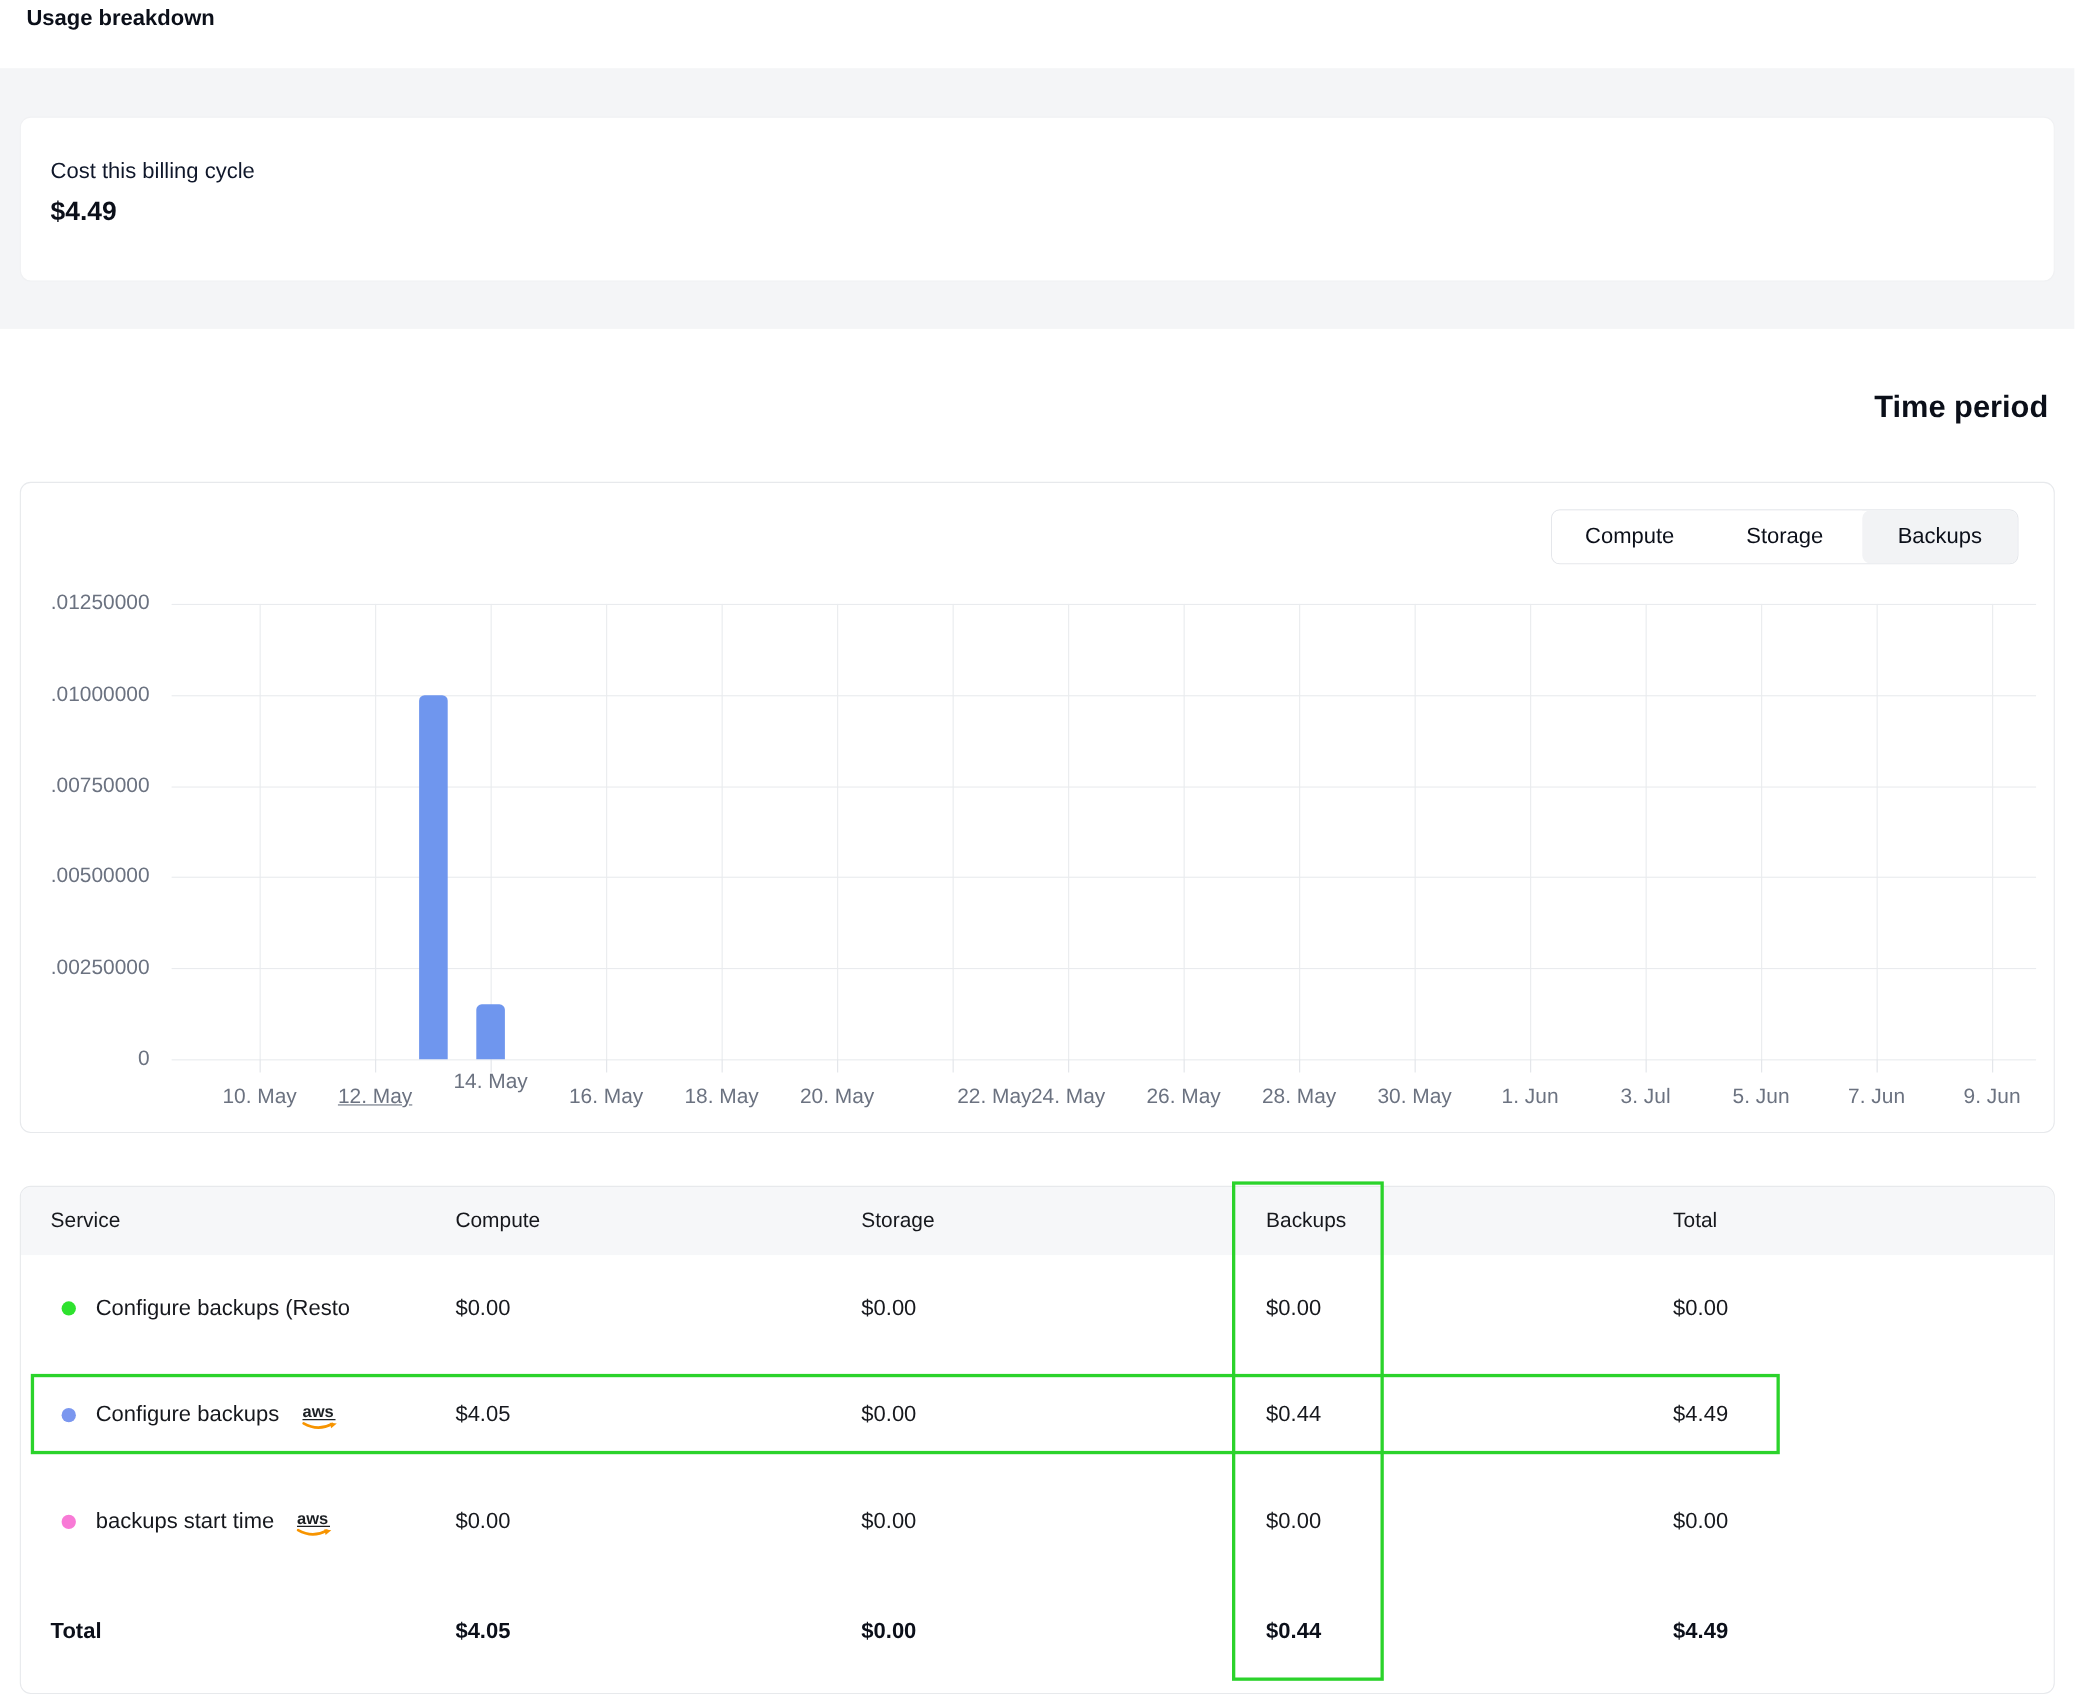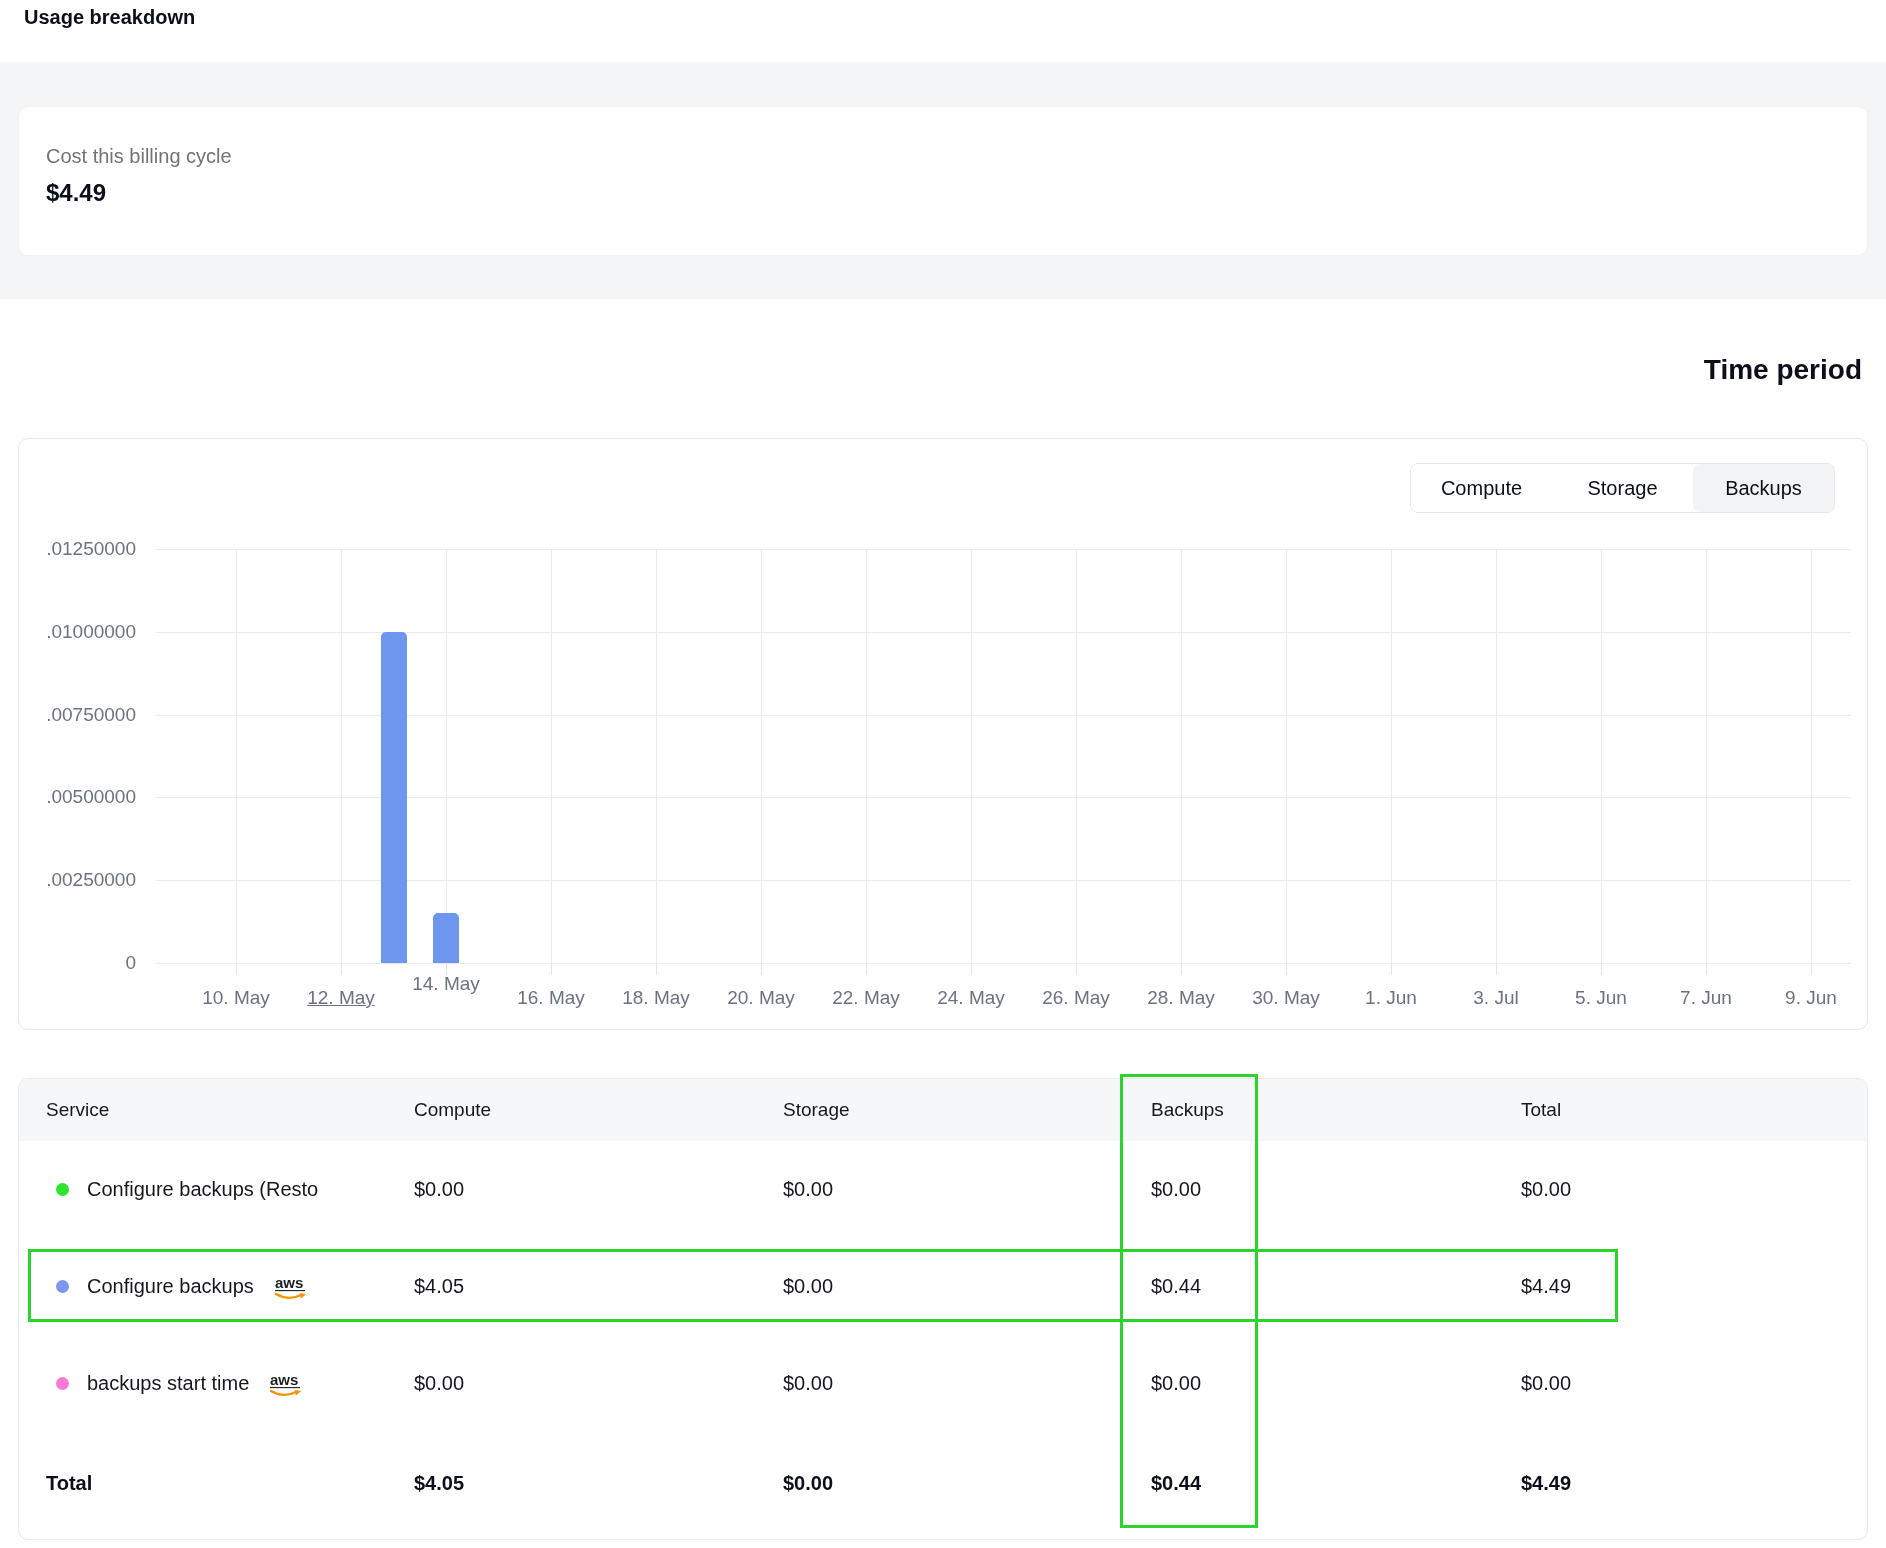--- a/index.html
+++ b/index.html
@@ -6,21 +6,21 @@
   html,body { width:1886px; height:1548px; }
   body {
     position:relative; background:#ffffff; overflow:hidden;
     font-family:"Liberation Sans", sans-serif; color:#111827;
   }
   .page-title { position:absolute; left:24px; top:6px; font-size:20px; font-weight:700; color:#0b0f19; }
 
   
   .summary-band { position:absolute; left:0; top:62px; width:1886px; height:237px; background:#f4f5f7; }
   .cost-card { position:absolute; left:18px; top:44px; width:1850px; height:150px; background:#ffffff; border-radius:10px; border:1px solid #f0f1f3; }
-  .cost-label { position:absolute; left:27px; top:38px; font-size:20px; color:#737373; }
+  .cost-label { position:absolute; left:27px; top:38px; font-size:20px; color:#0f172a; }
   .cost-value { position:absolute; left:27px; top:72px; font-size:24px; font-weight:700; color:#0b0f19; }
 
   
   .time-row { position:absolute; top:345px; right:24px; height:50px; display:flex; align-items:center; gap:37px; }
   .time-label { font-size:28px; font-weight:700; color:#0b0f19; }
   .time-select {
     width:410px; height:50px; background:#f2f3f5; border:1px solid #e9eaed; border-radius:10px;
     display:flex; align-items:center; justify-content:space-between; padding:0 18px 0 21px;
     font-size:20px; color:#111827; cursor:pointer;
   }
@@ -108,21 +108,21 @@
       <div class="tick-stub" style="left: 395px; top: 414px;"></div>
       <div class="x-label" style="left: 335px; top: 438px;">16. May</div>
       <div class="gridline-v" style="left: 500px;"></div>
       <div class="tick-stub" style="left: 500px; top: 414px;"></div>
       <div class="x-label" style="left: 440px; top: 438px;">18. May</div>
       <div class="gridline-v" style="left: 605px;"></div>
       <div class="tick-stub" style="left: 605px; top: 414px;"></div>
       <div class="x-label" style="left: 545px; top: 438px;">20. May</div>
       <div class="gridline-v" style="left: 710px;"></div>
       <div class="tick-stub" style="left: 710px; top: 414px;"></div>
-      <div class="x-label" style="left: 650px; top: 438px;">22. May</div>
+      <div class="x-label" style="left: 688px; top: 438px;">22. May</div>
       <div class="gridline-v" style="left: 815px;"></div>
       <div class="tick-stub" style="left: 815px; top: 414px;"></div>
       <div class="x-label" style="left: 755px; top: 438px;">24. May</div>
       <div class="gridline-v" style="left: 920px;"></div>
       <div class="tick-stub" style="left: 920px; top: 414px;"></div>
       <div class="x-label" style="left: 860px; top: 438px;">26. May</div>
       <div class="gridline-v" style="left: 1025px;"></div>
       <div class="tick-stub" style="left: 1025px; top: 414px;"></div>
       <div class="x-label" style="left: 965px; top: 438px;">28. May</div>
       <div class="gridline-v" style="left: 1130px;"></div>

